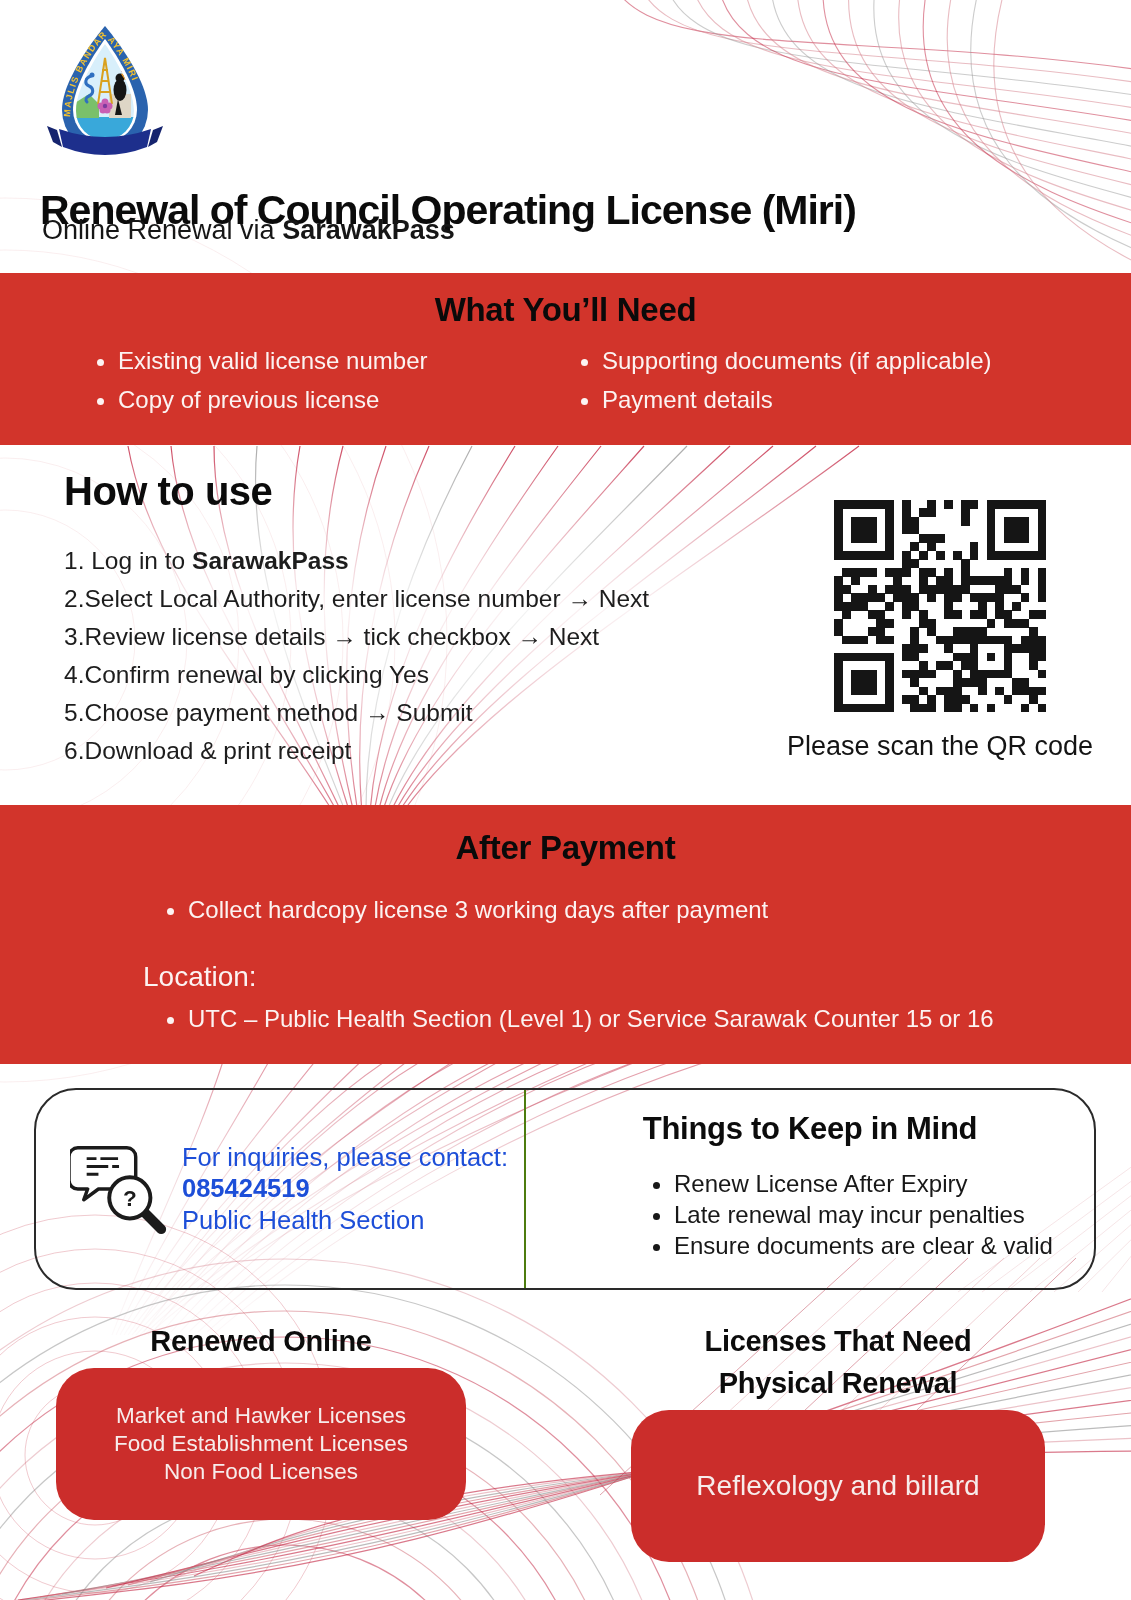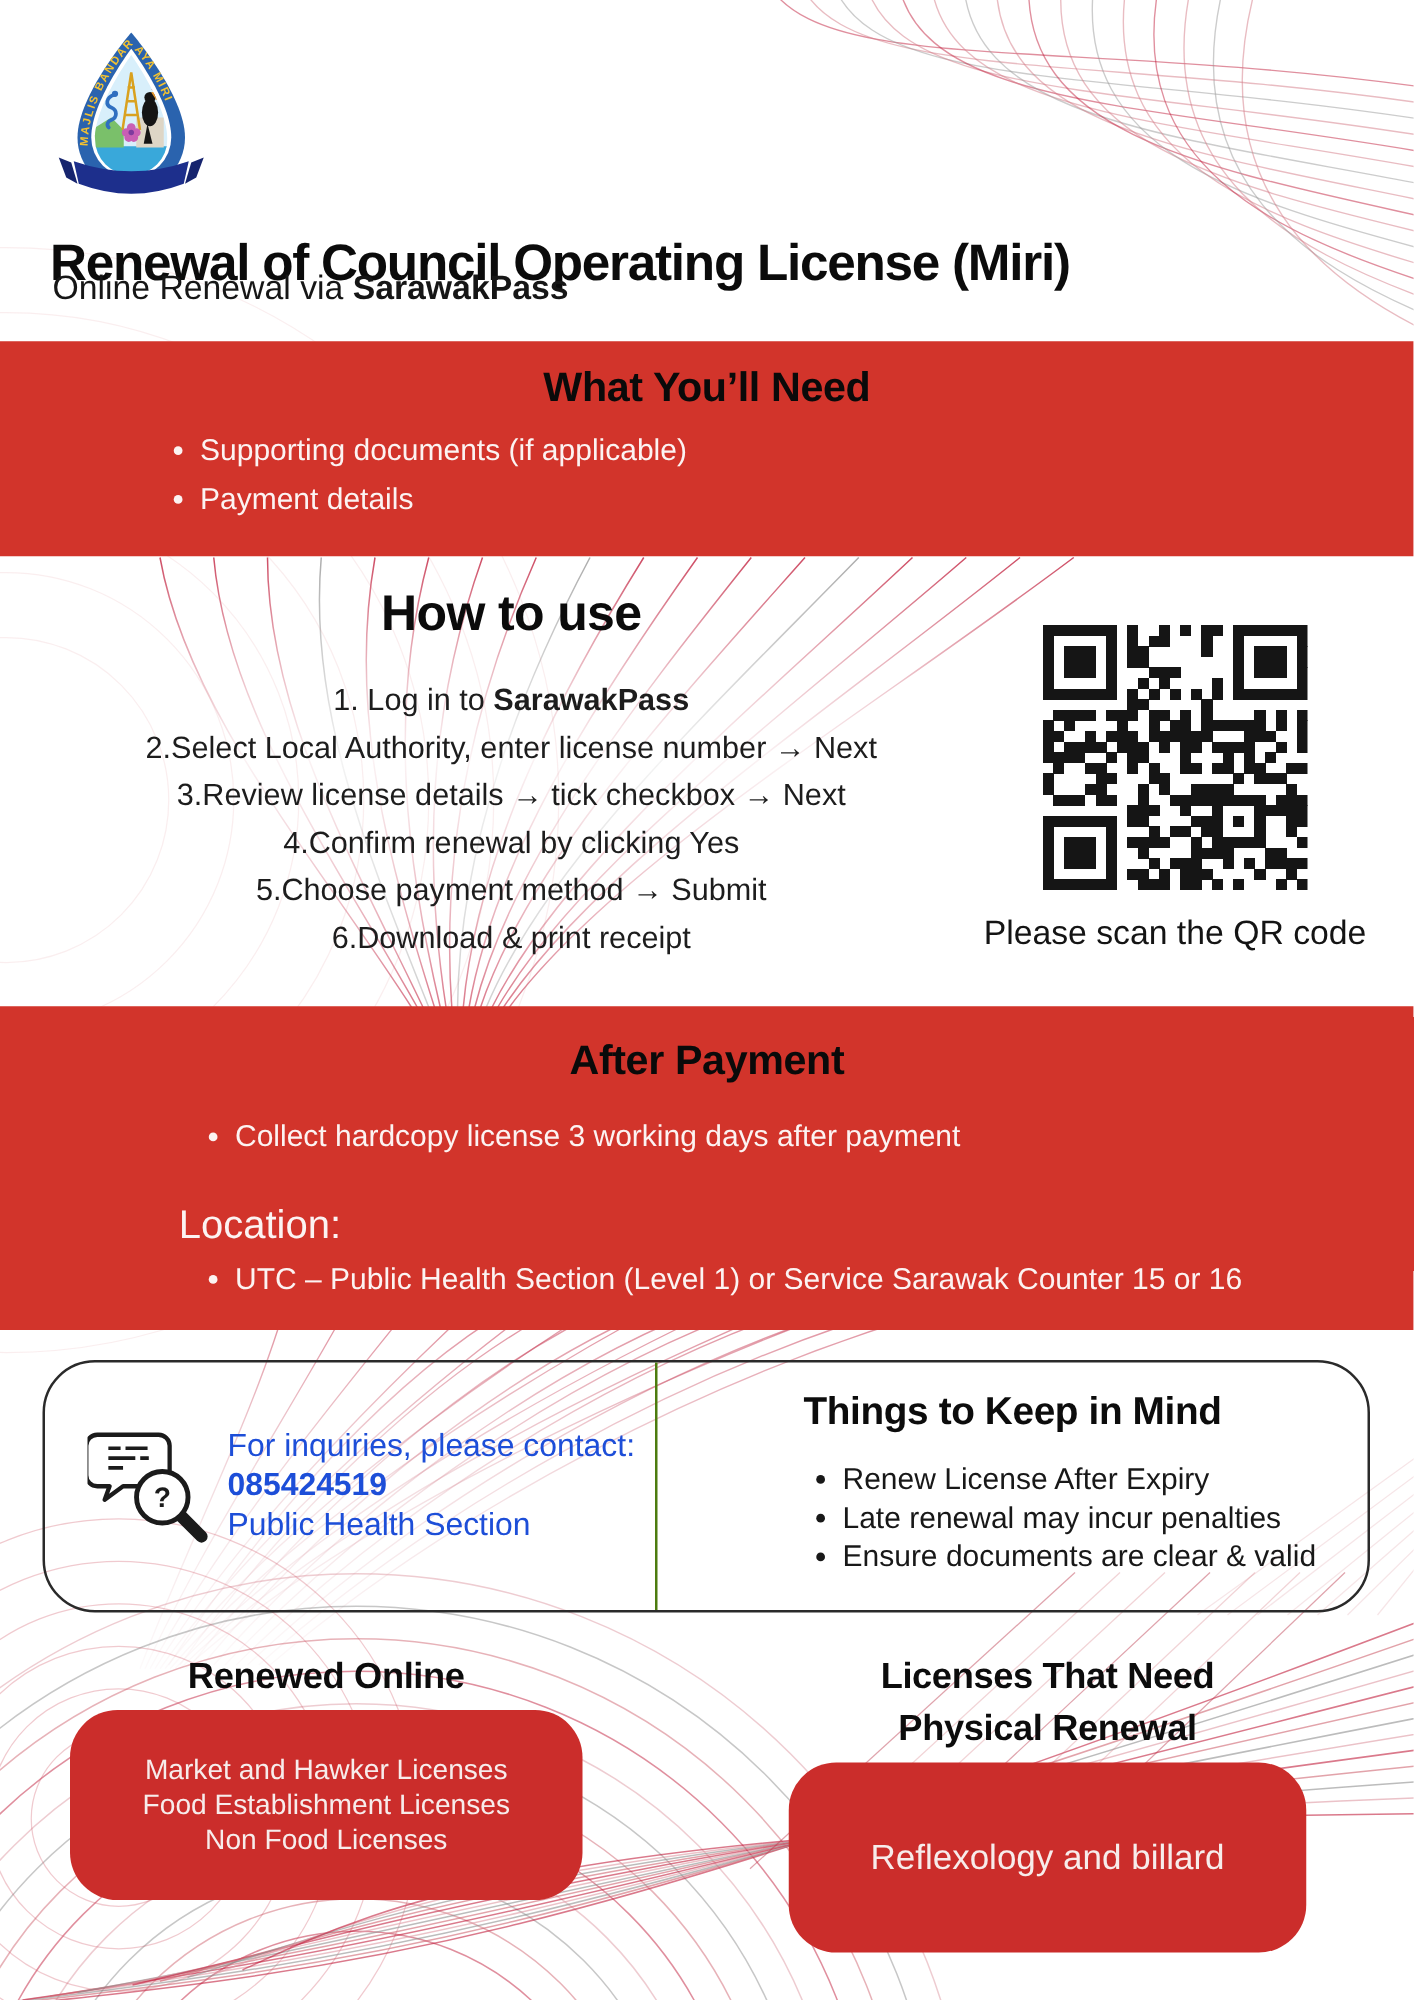--- a/index.html
+++ b/index.html
@@ -22,24 +22,24 @@
   .band1 h2{padding-top:18px;}
   .band2 h2{padding-top:24px;}
 
   ul.wbul{list-style:disc;margin:0;padding:0 0 0 22px;color:#fcf3f2;font-size:24px;}
   ul.wbul li{margin:5px 0;line-height:34px;}
   .band1 .cols{display:flex;padding-left:96px;margin-top:10px;}
   .band1 .col1{width:420px;}
   .band1 .col2{margin-left:42px;}
 
   .band2 ul.wbul{padding-left:188px;}
-  .band2 .loc-label{margin:34px 0 0 143px;font-size:32px;color:#fcf3f2;}
+  .band2 .loc-label{margin:34px 0 0 143px;font-size:28px;color:#fcf3f2;}
   .band2 ul.loc{margin-top:9px;}
 
-  .howto{left:44px;top:466px;width:730px;text-align:center;}
+  .howto{left:64px;top:466px;width:730px;}
   .howto h2{margin:0;font-size:40px;font-weight:800;color:#0b0b0b;letter-spacing:-.5px;line-height:50px;}
   ol.steps{list-style:none;margin:26px 0 0 0;padding:0;font-size:24.5px;color:#1d1d1d;}
   ol.steps li{line-height:38px;}
   ol.steps .stb{font-weight:700;}
 
   .qr-block{left:775px;top:500px;width:330px;text-align:center;}
   .qr-svg{width:212px;height:212px;display:block;margin:0 auto;background:#fff;}
   .qr-caption{margin-top:18px;font-size:27px;line-height:32px;color:#141414;}
 
   .info-box{left:34px;top:1088px;width:1062px;height:202px;border:2px solid #2a2a2a;
@@ -238,20 +238,24 @@
       <path d="M14,105 Q60,121 106,105 L102,123 Q60,139 18,123 Z" fill="#1d2f8c"></path>
     </g>
   </svg>
 
   <h1 class="page-title">Renewal of Council Operating License (Miri)</h1>
   <div class="page-subtitle"><span>Online Renewal via </span><b>SarawakPass</b></div>
 
   <section class="band band1">
     <h2>What You’ll Need</h2>
     <div class="cols">
+      <ul class="wbul col1">
+        <li>Existing valid license number</li>
+        <li>Copy of previous license</li>
+      </ul>
       <ul class="wbul col2">
         <li>Supporting documents (if applicable)</li>
         <li>Payment details</li>
       </ul>
     </div>
   </section>
 
   <section class="howto">
     <h2>How to use</h2>
     <ol class="steps">

